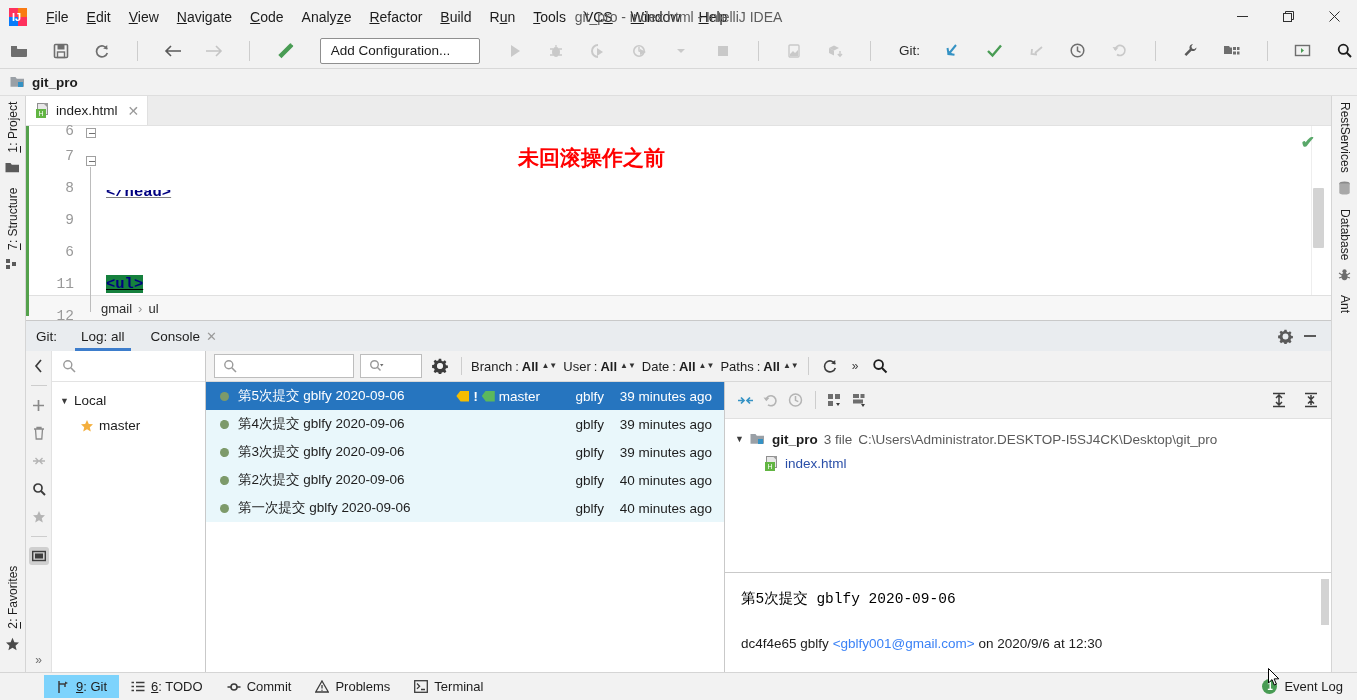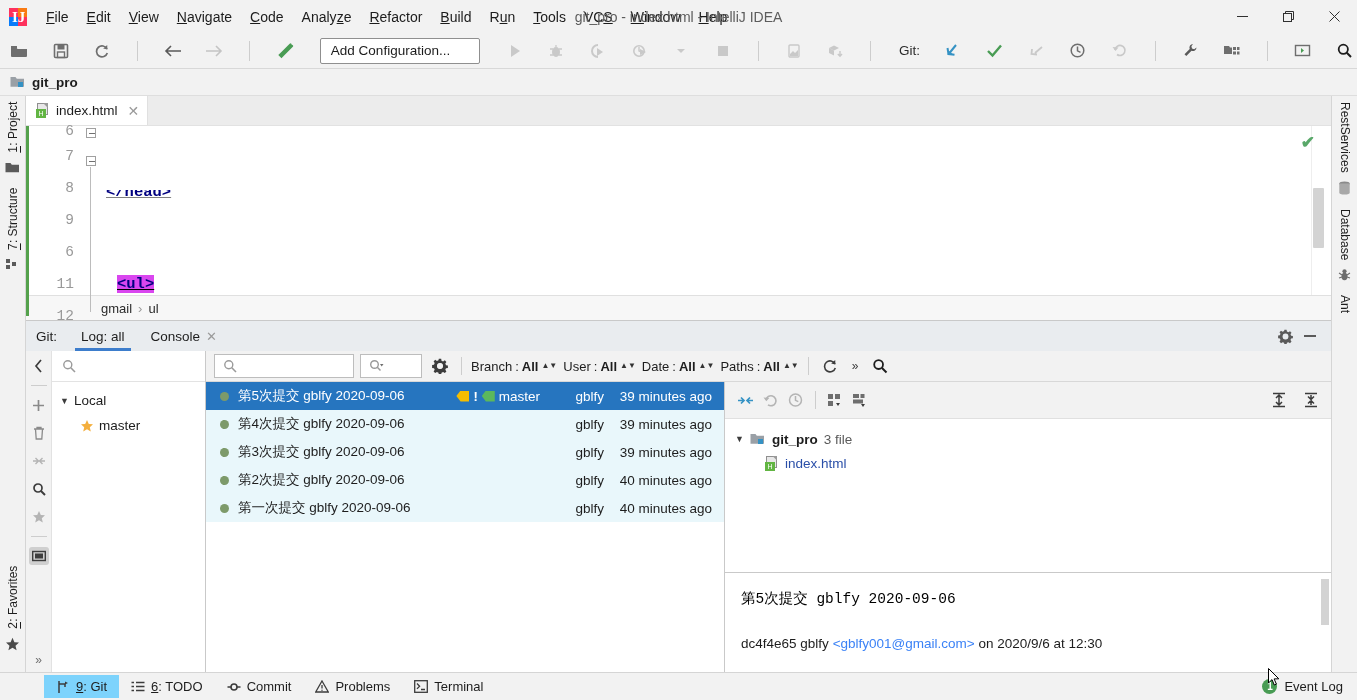--- a/index.html
+++ b/index.html
@@ -16,21 +16,21 @@
   
   .menubar {
     height: 33px; display: flex; align-items: center;
     background: #f2f2f2; flex: 0 0 33px; position: relative;
   }
   .ij-logo { width: 18px; height: 18px; margin: 0 10px 0 9px; position: relative; flex:0 0 18px;}
   .ij-logo .q1{position:absolute;left:0;top:0;width:9px;height:9px;background:#fe315d;}
   .ij-logo .q2{position:absolute;right:0;top:0;width:9px;height:9px;background:#f97a12;}
   .ij-logo .q3{position:absolute;left:0;bottom:0;width:9px;height:9px;background:#087cfa;}
   .ij-logo .q4{position:absolute;right:0;bottom:0;width:9px;height:9px;background:#fe315d;}
-  .ij-logo .ij{position:absolute;left:3px;top:2px;color:#fff;font-size:15px;font-weight:bold;line-height:14px;font-family:Liberation Serif, serif;}
+  .ij-logo .ij{position:absolute;left:3px;top:2px;color:#fff;font-size:11px;font-weight:bold;line-height:14px;font-family:Liberation Sans, sans-serif;}
   .menu-item {
     padding: 3px 9px; font-size: 14px; color: #1c1c1c; cursor: default; white-space: nowrap;
   }
   .menu-item u { text-decoration: underline; }
   .window-title {
     position: absolute; left: 0; right: 0; top: 0; height: 33px;
     display: flex; align-items: center; justify-content: center;
     font-size: 14px; color: #5c5c5c; pointer-events: none;
   }
   .winbtns { margin-left: auto; display: flex; height: 33px; z-index: 3;}
@@ -106,21 +106,21 @@
   .fold-marker:after { content:""; position:absolute; left:2px; top:4px; width:6px; height:1px; background:#707070; }
   .fold-line { position:absolute; left:6px; width:1px; background:#bcbcbc; }
   .changebar { position: absolute; left: 0; width: 3px; background: #54a14c; }
   .code-area {
     flex: 1 1 auto; position: relative; overflow: hidden;
     font-family: "Liberation Mono", monospace; font-size: 15.5px; line-height: 32px;
     white-space: pre; color: #000;
   }
   .code-line { height: 32px; padding-left: 8px; text-decoration: underline; }
   .tok-tag { color: #000080; font-weight: bold; }
-  .tok-hl { background: #d946ef; margin-left: 11px; }
+  .tok-hl { background: #15803d; }
   .annot-red {
     position: absolute; left: 420px; top: 16px;
     color: #ff0000; font-weight: bold; font-size: 21px;
     font-family: "DejaVu Sans", sans-serif; line-height: 32px;
   }
   .ed-scroll { width: 14px; flex: 0 0 14px; background:#fff; position: relative; border-left:1px solid #eee;}
   .ed-scroll .thumb { position: absolute; left: 1px; width: 11px; background: #d3d3d3; border-radius: 1px; }
   .ed-check { position: absolute; right: 16px; top: 6px; color: #59a869; font-size: 17px; font-weight: bold; }
   .err-strip { width: 6px; flex: 0 0 6px; background: #fff; position: relative; }
 
@@ -500,20 +500,21 @@
         </div>
         <div class="code-area">
           <div class="code-line" style="height:14px;line-height:4px;overflow:hidden;color:#808080;"><span class="tok-tag">&lt;/head&gt;</span></div>
           <div class="code-line"><span class="tok-tag tok-hl">&lt;ul&gt;</span></div>
           
           
           
           
           
           
+          <div class="annot-red">未回滚操作之前</div>
         </div>
         <div class="ed-scroll">
           <div class="thumb" style="top:62px;height:60px;"></div>
         </div>
         <div class="err-strip"></div>
         <div class="ed-check">✔</div>
       </div>
 
       <div class="crumbbar">
         <span>gmail</span>
@@ -798,20 +799,21 @@
                   <div class="cf-row">
                     <span style="font-size:9px;color:#3c3c3c;">▼</span>
                     <span>
                       <svg width="16" height="14" viewBox="0 0 16 14">
                           <path d="M0.5 2 h5 l1.3 1.8 H14 v8 H0.5 z" fill="#9aa0a6"></path>
                           <rect x="8" y="7" width="5" height="5" fill="#3592c4"></rect>
                         </svg>
                     </span>
                     <span style="font-weight:bold;">git_pro</span>
                     <span class="cf-meta">3 file</span>
+                    <span class="cf-path">C:\Users\Administrator.DESKTOP-I5SJ4CK\Desktop\git_pro</span>
                   </div>
                   <div class="cf-row indent">
                     <span class="html-icon">
                       <span class="pg"></span>
                         <span class="fold"></span>
                         <span class="h">H</span>
                     </span>
                     <span class="cf-file">index.html</span>
                   </div>
                 </div>

